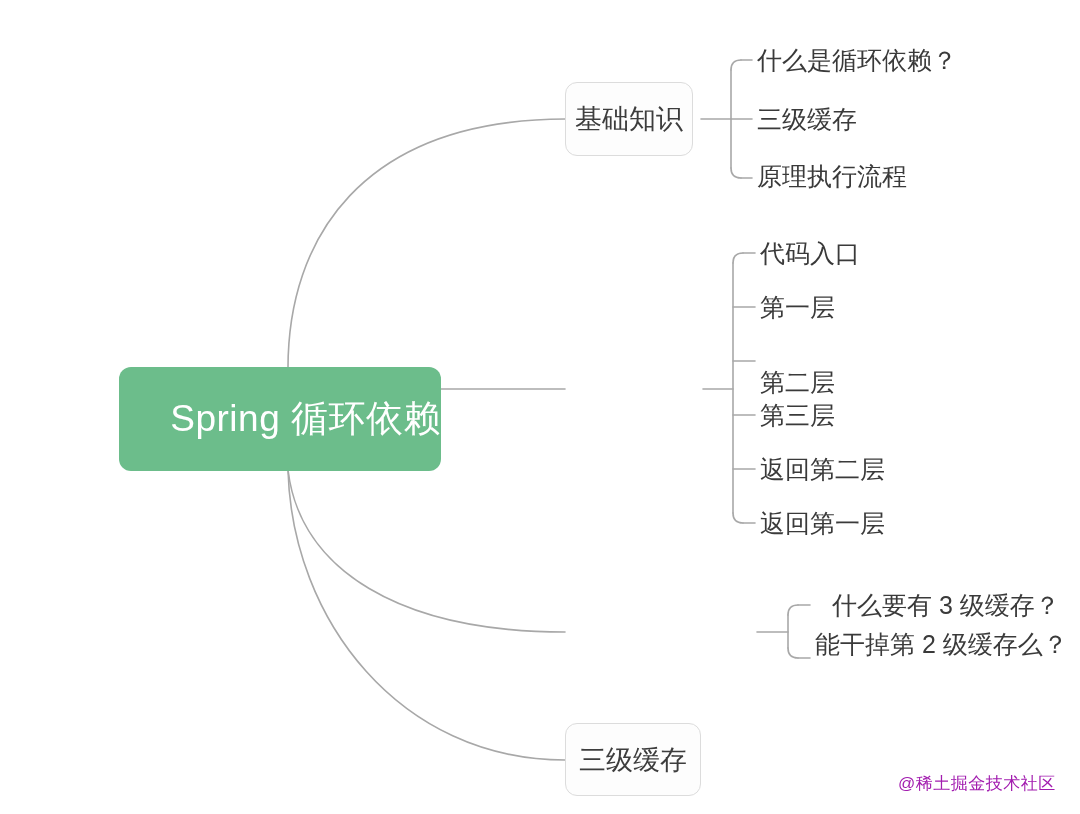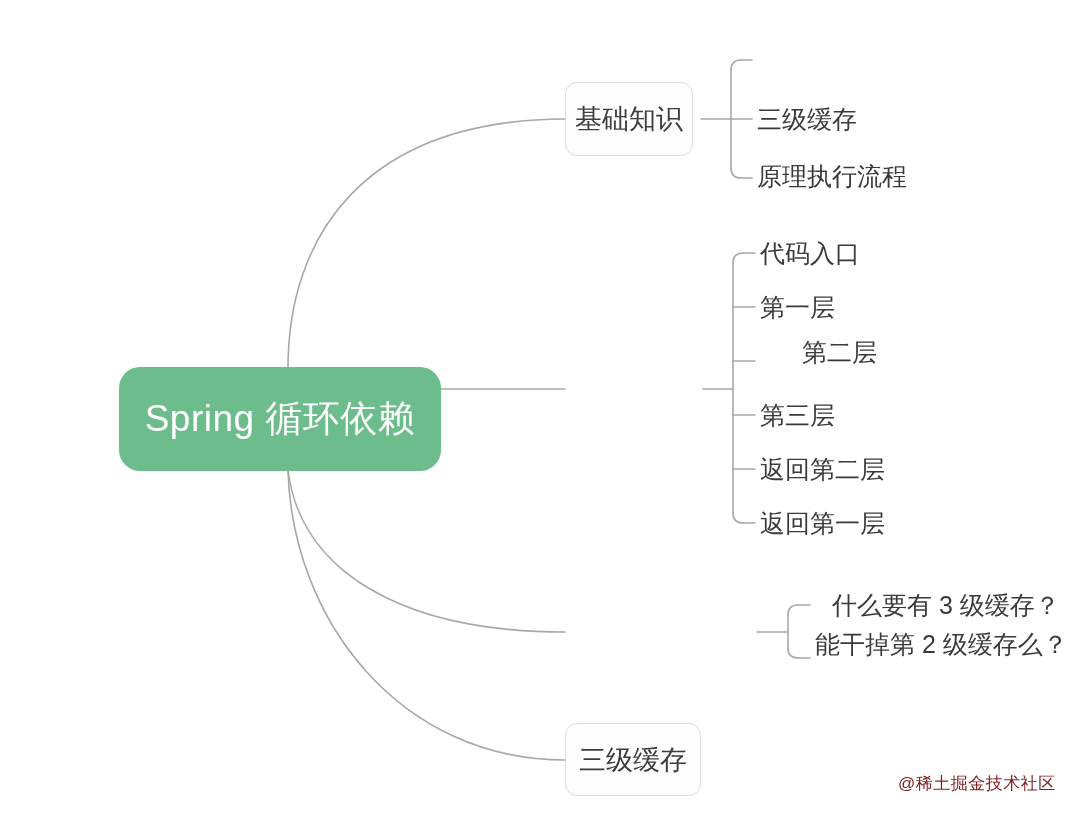--- a/index.html
+++ b/index.html
@@ -33,24 +33,25 @@
     justify-content: center;
     white-space: nowrap;
   }
   
   .root-node {
     left: 119px;
     top: 367px;
     width: 322px;
     height: 104px;
     background: #6cbd8b;
-    border-radius: 21px;
+    border-radius: 12px;
     color: #ffffff;
     font-size: 37px;
     letter-spacing: 0.5px;
+    justify-content: flex-end;
   }
   
   .branch-node {
     background: #fdfdfd;
     border: 1.6px solid #dcdcdc;
     border-radius: 12px;
     font-size: 27px;
     color: #3d3d3d;
   }
   .branch-node.accent {
@@ -69,21 +70,21 @@
     white-space: nowrap;
     line-height: 1;
     transform: translateY(-50%);
   }
   
   .watermark {
     position: absolute;
     left: 898px;
     top: 772px;
     font-size: 17px;
-    color: #7f1d1d;
+    color: #a21caf;
     white-space: nowrap;
     letter-spacing: 0.5px;
   }
 </style>
 </head>
 <body>
 
 <div id="canvas">
 
   <svg id="wires" viewBox="0 0 1080 814" xmlns="http://www.w3.org/2000/svg">
@@ -125,26 +126,27 @@
     </g>
   </svg>
 
   <div class="node root-node">
     <span>Spring 循环依赖</span>
   </div>
 
   <div id="node-basics" class="node branch-node">
     <span>基础知识</span>
   </div>
+  <div class="leaf" style="left:757px; top:60px;">什么是循环依赖？</div>
   <div class="leaf" style="left:757px; top:119px;">三级缓存</div>
   <div class="leaf" style="left:757px; top:178px;font-family:Liberation Mono, monospace;">原理执行流程</div>
 
   <div class="leaf" style="left:760px; top:253px;">代码入口</div>
   <div class="leaf" style="left:760px; top:307px;">第一层</div>
-  <div class="leaf" style="left:760px; top:352px;margin-left:42px;">第二层</div>
+  <div class="leaf" style="left:760px; top:382px;">第二层</div>
   <div class="leaf" style="left:760px; top:415px;">第三层</div>
   <div class="leaf" style="left:760px; top:469px;">返回第二层</div>
   <div class="leaf" style="left:760px; top:523px;">返回第一层</div>
 
   <div class="leaf" style="left:832px; top:605px;">什么要有 3 级缓存？</div>
   <div class="leaf" style="left:815px; top:644px;">能干掉第 2 级缓存么？</div>
 
   <div id="node-final" class="node branch-node">
     <span>三级缓存</span>
   </div>

